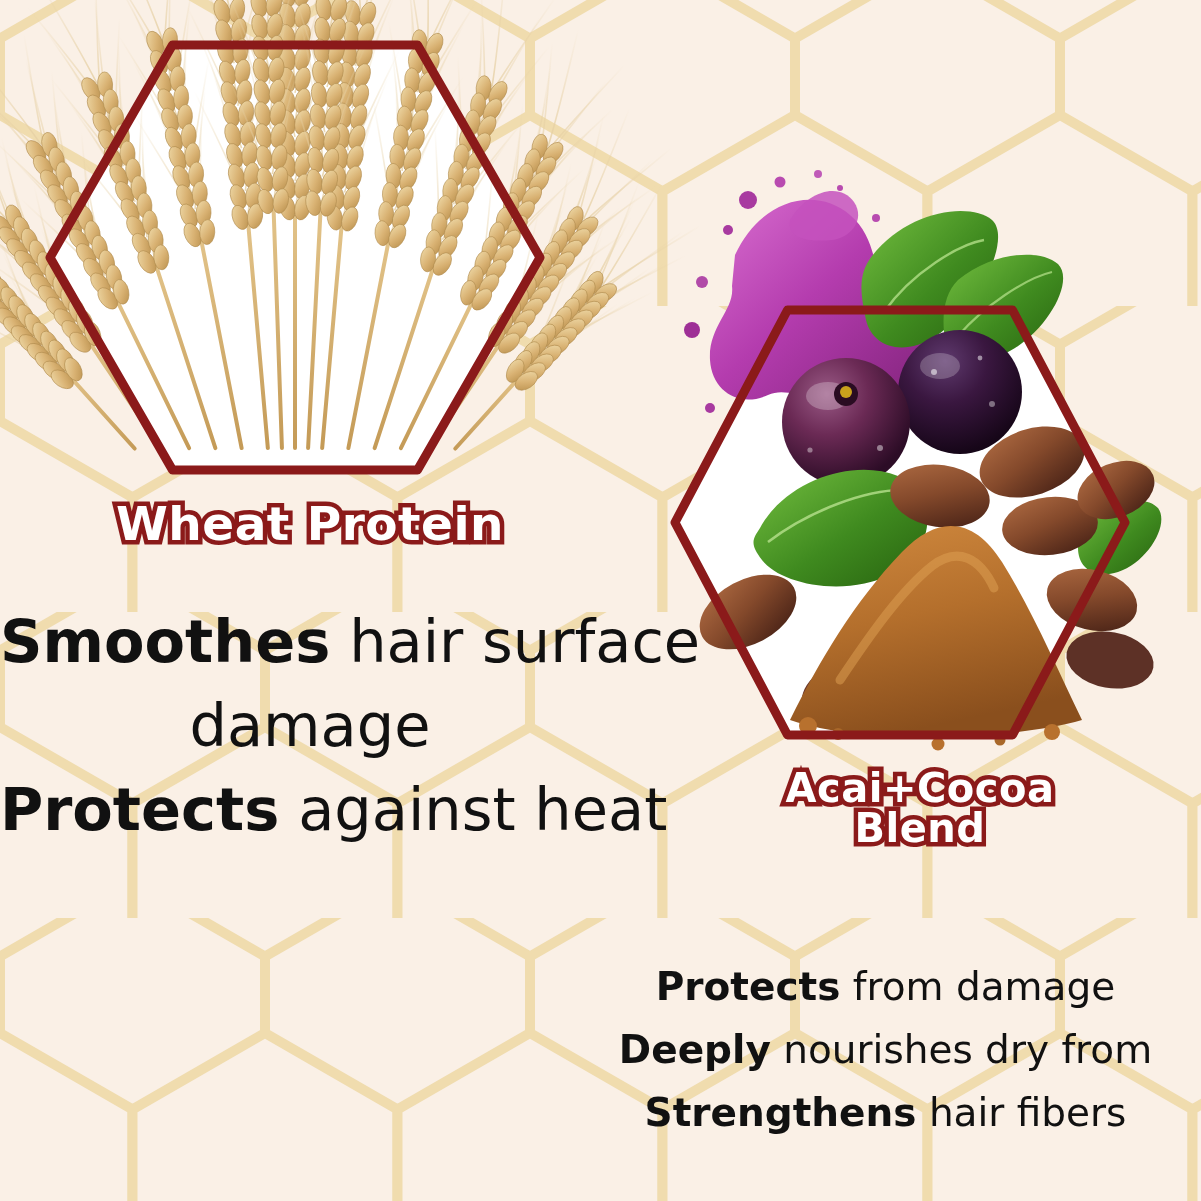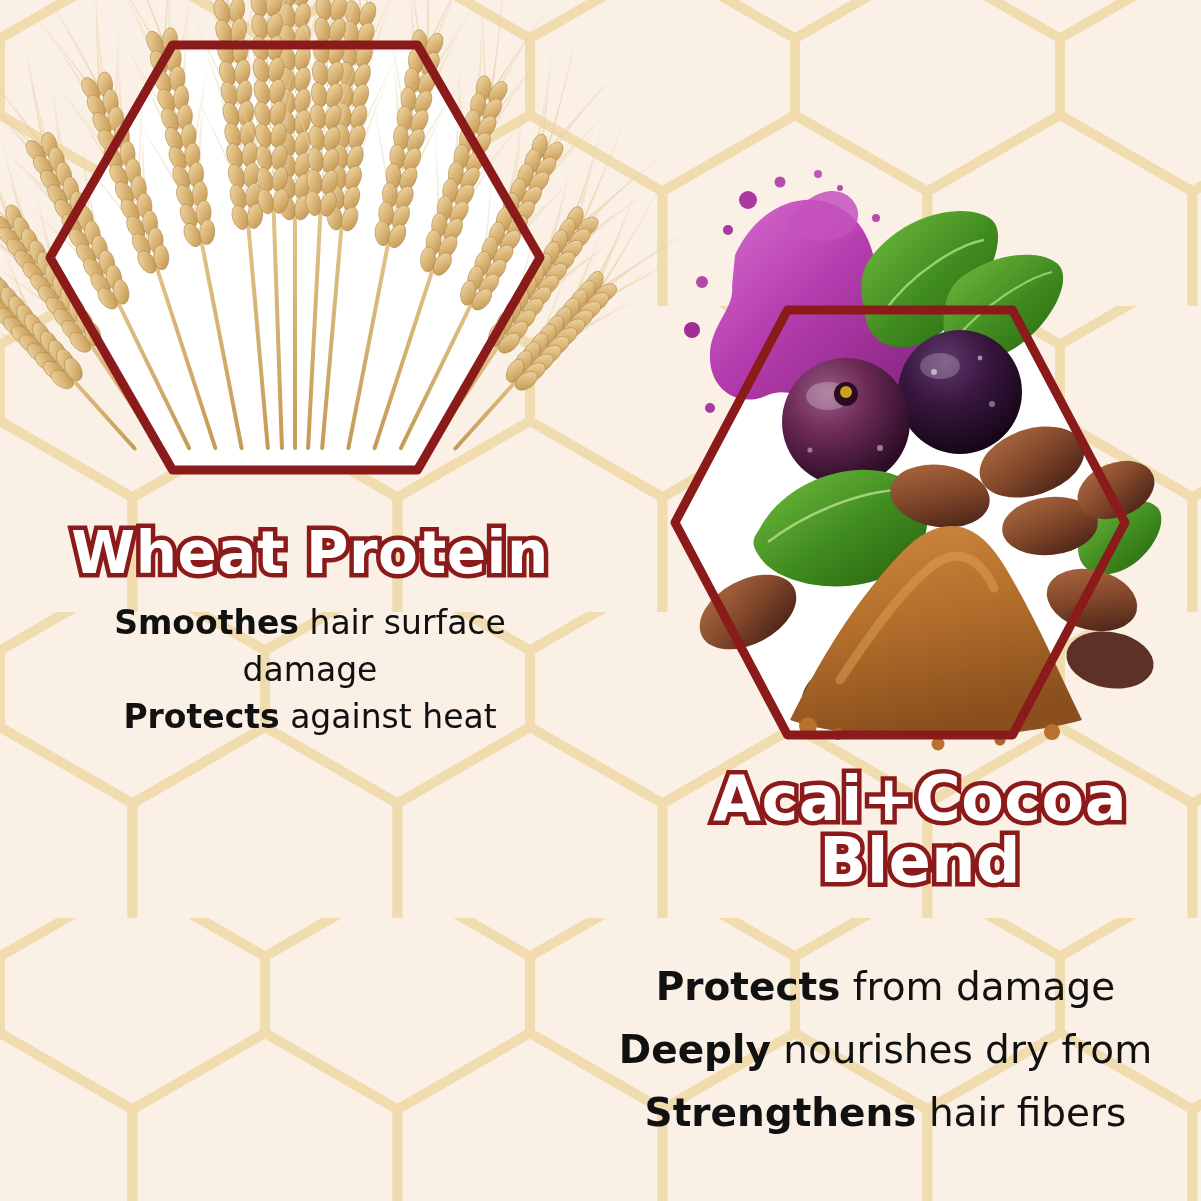--- a/index.html
+++ b/index.html
@@ -23,34 +23,34 @@
   
   .acai-wrap{position:absolute;left:675px;top:-10px;width:450px;height:760px;}
 
   
   .title{
     position:absolute;text-align:center;line-height:1.0;
     font-family:"DejaVu Sans", sans-serif;font-weight:700;
     color:#FFFFFF;letter-spacing:.5px;
     -webkit-text-stroke:9px #8B1A1A;paint-order:stroke fill;
   }
-  #title-wheat{left:10px;top:500px;width:600px;font-size:58px;margin-top:24px;}
-  #title-acai{left:640px;top:768px;width:560px;font-size:62px;}
+  #title-wheat{left:10px;top:500px;width:600px;font-size:47px;}
+  #title-acai{left:640px;top:768px;width:560px;font-size:40px;}
 
   
   .lines{position:absolute;}
   .line{
     text-align:center;color:#111111;
     font-family:"DejaVu Sans", sans-serif;
     font-size:43px;line-height:1.42;white-space:nowrap;
   }
   .line b{font-weight:700;}
   .line span{font-weight:400;}
   #lines-wheat{left:0px;top:600px;width:620px;}
-  #lines-wheat .line{font-size:33px;}
+  #lines-wheat .line{font-size:59px;}
   #lines-acai{left:570px;top:955px;width:631px;}
   #lines-acai .line{font-size:39px;line-height:1.62;}
 </style>
 </head>
 <body>
 
 <div id="stage">
 
   <svg id="honeycomb" viewBox="0 0 1201 1201" preserveAspectRatio="none" aria-hidden="true">
     <defs>

